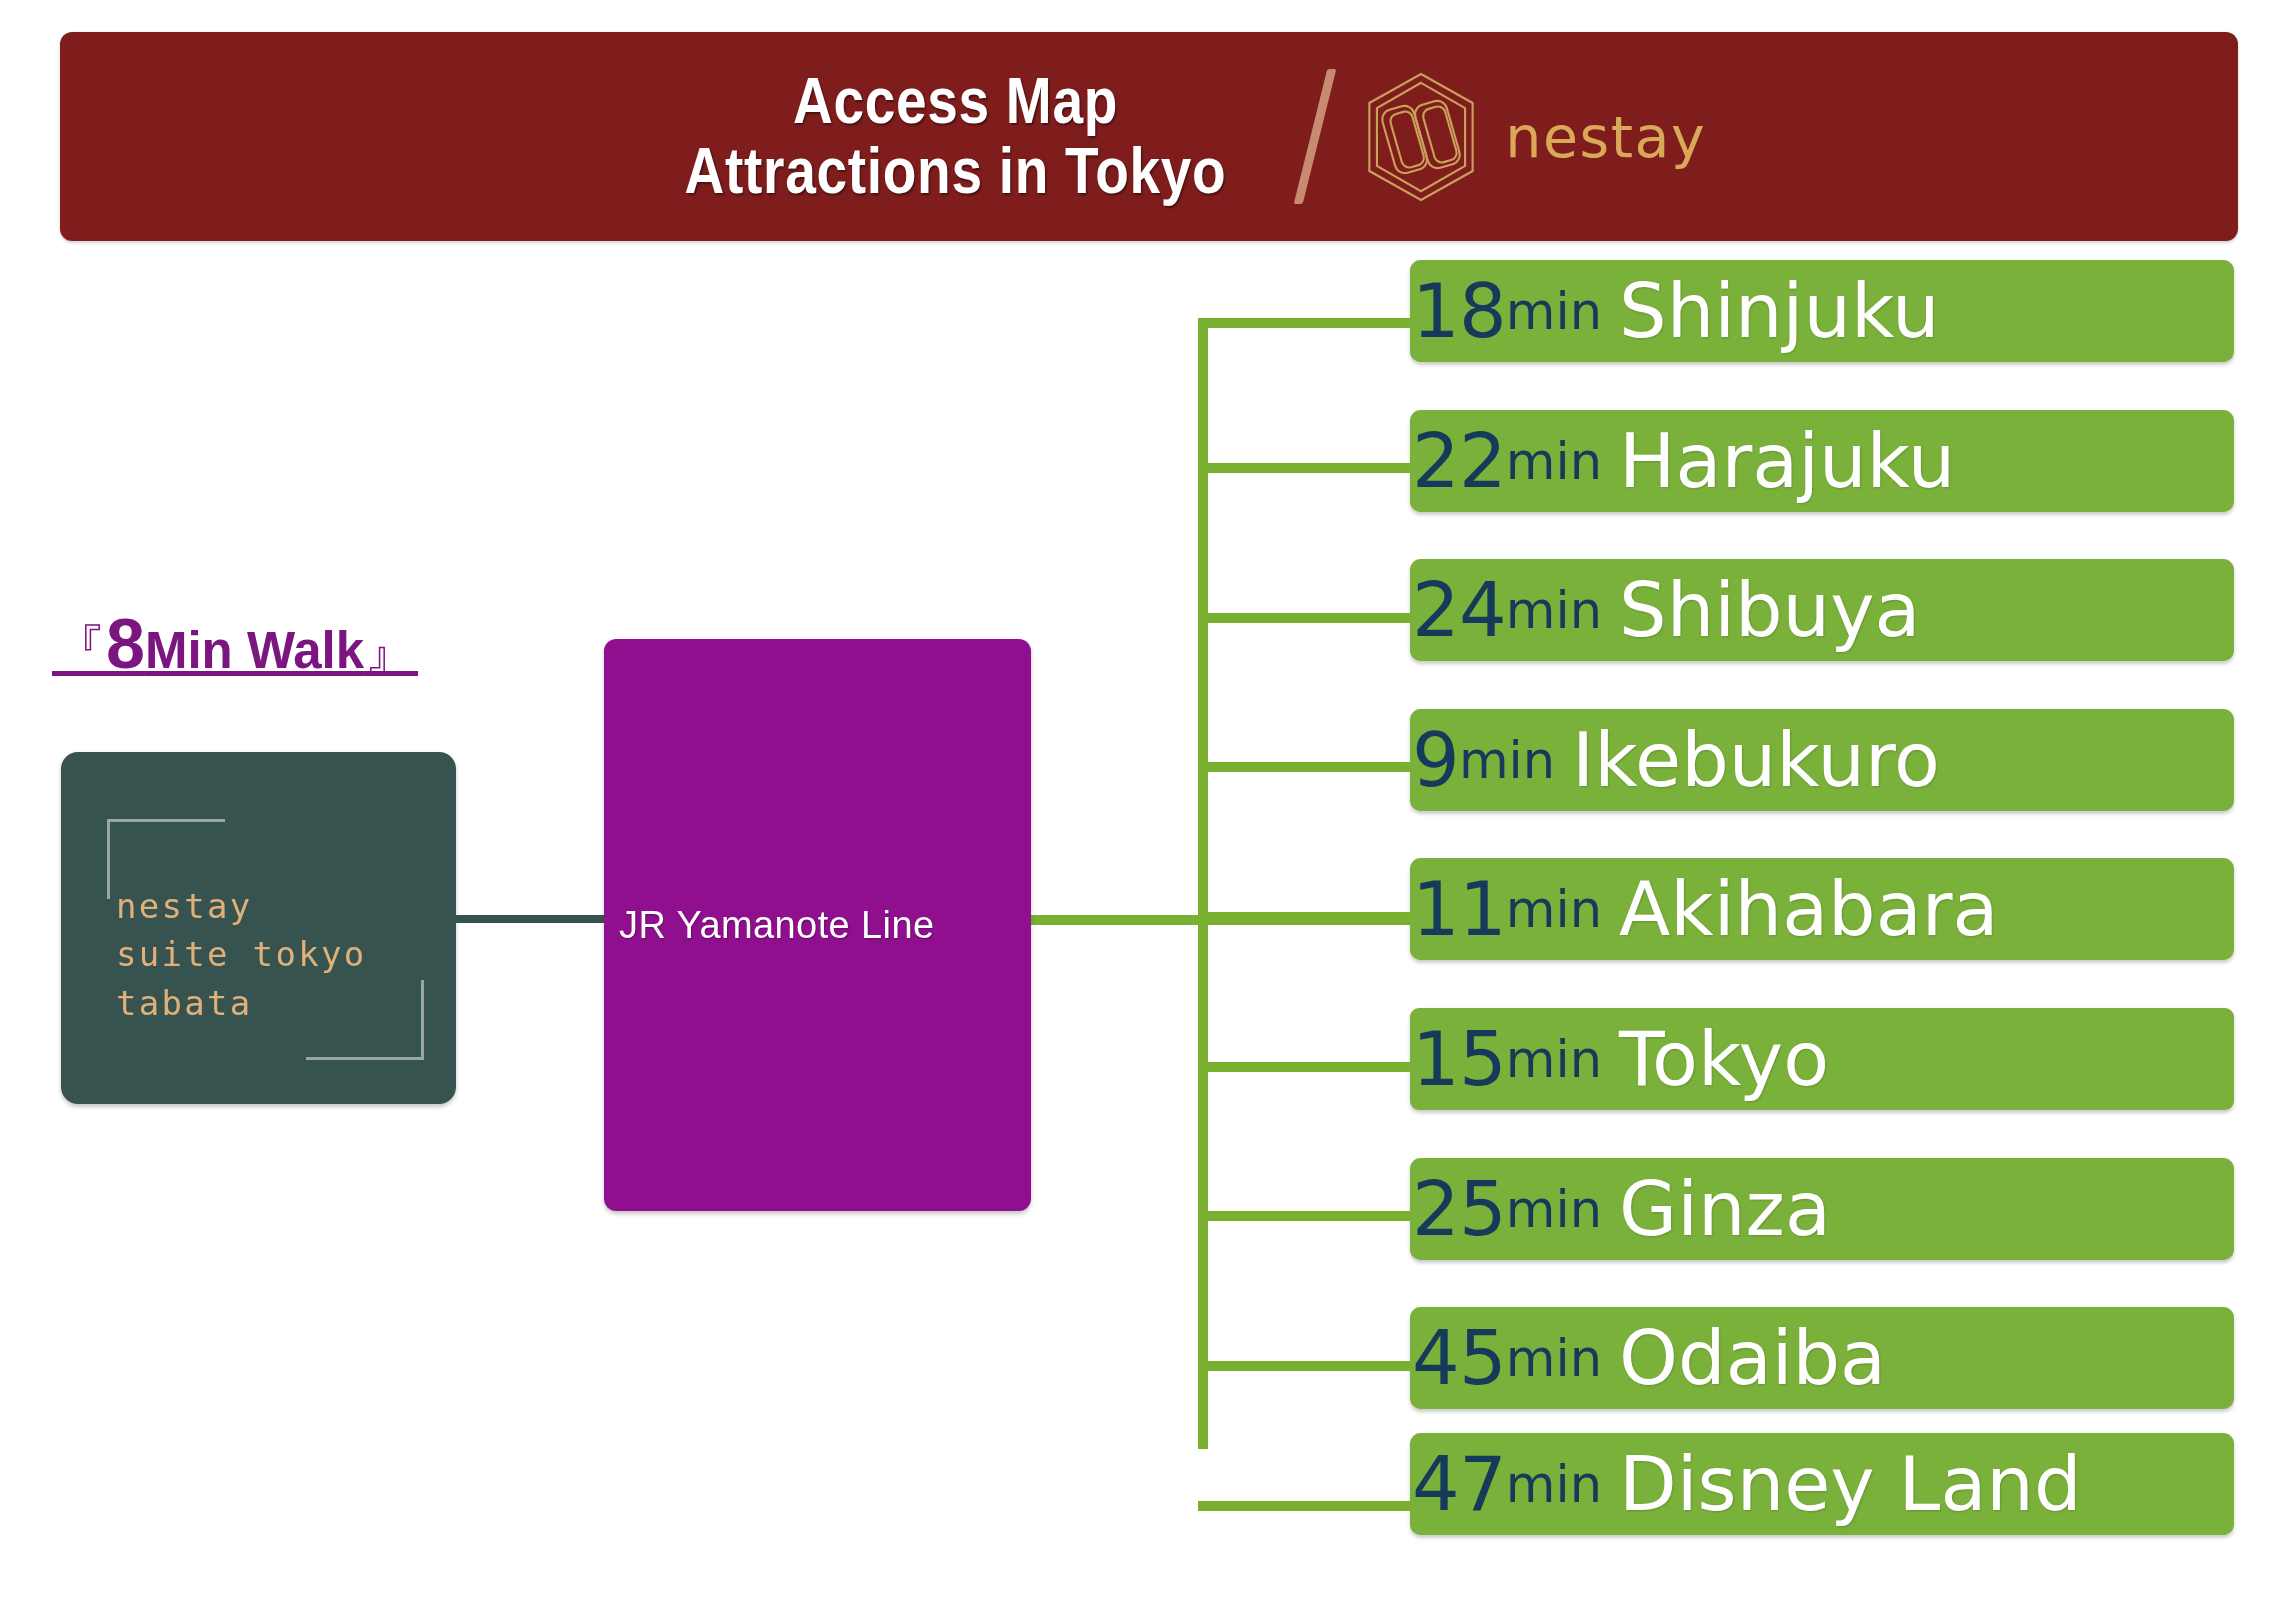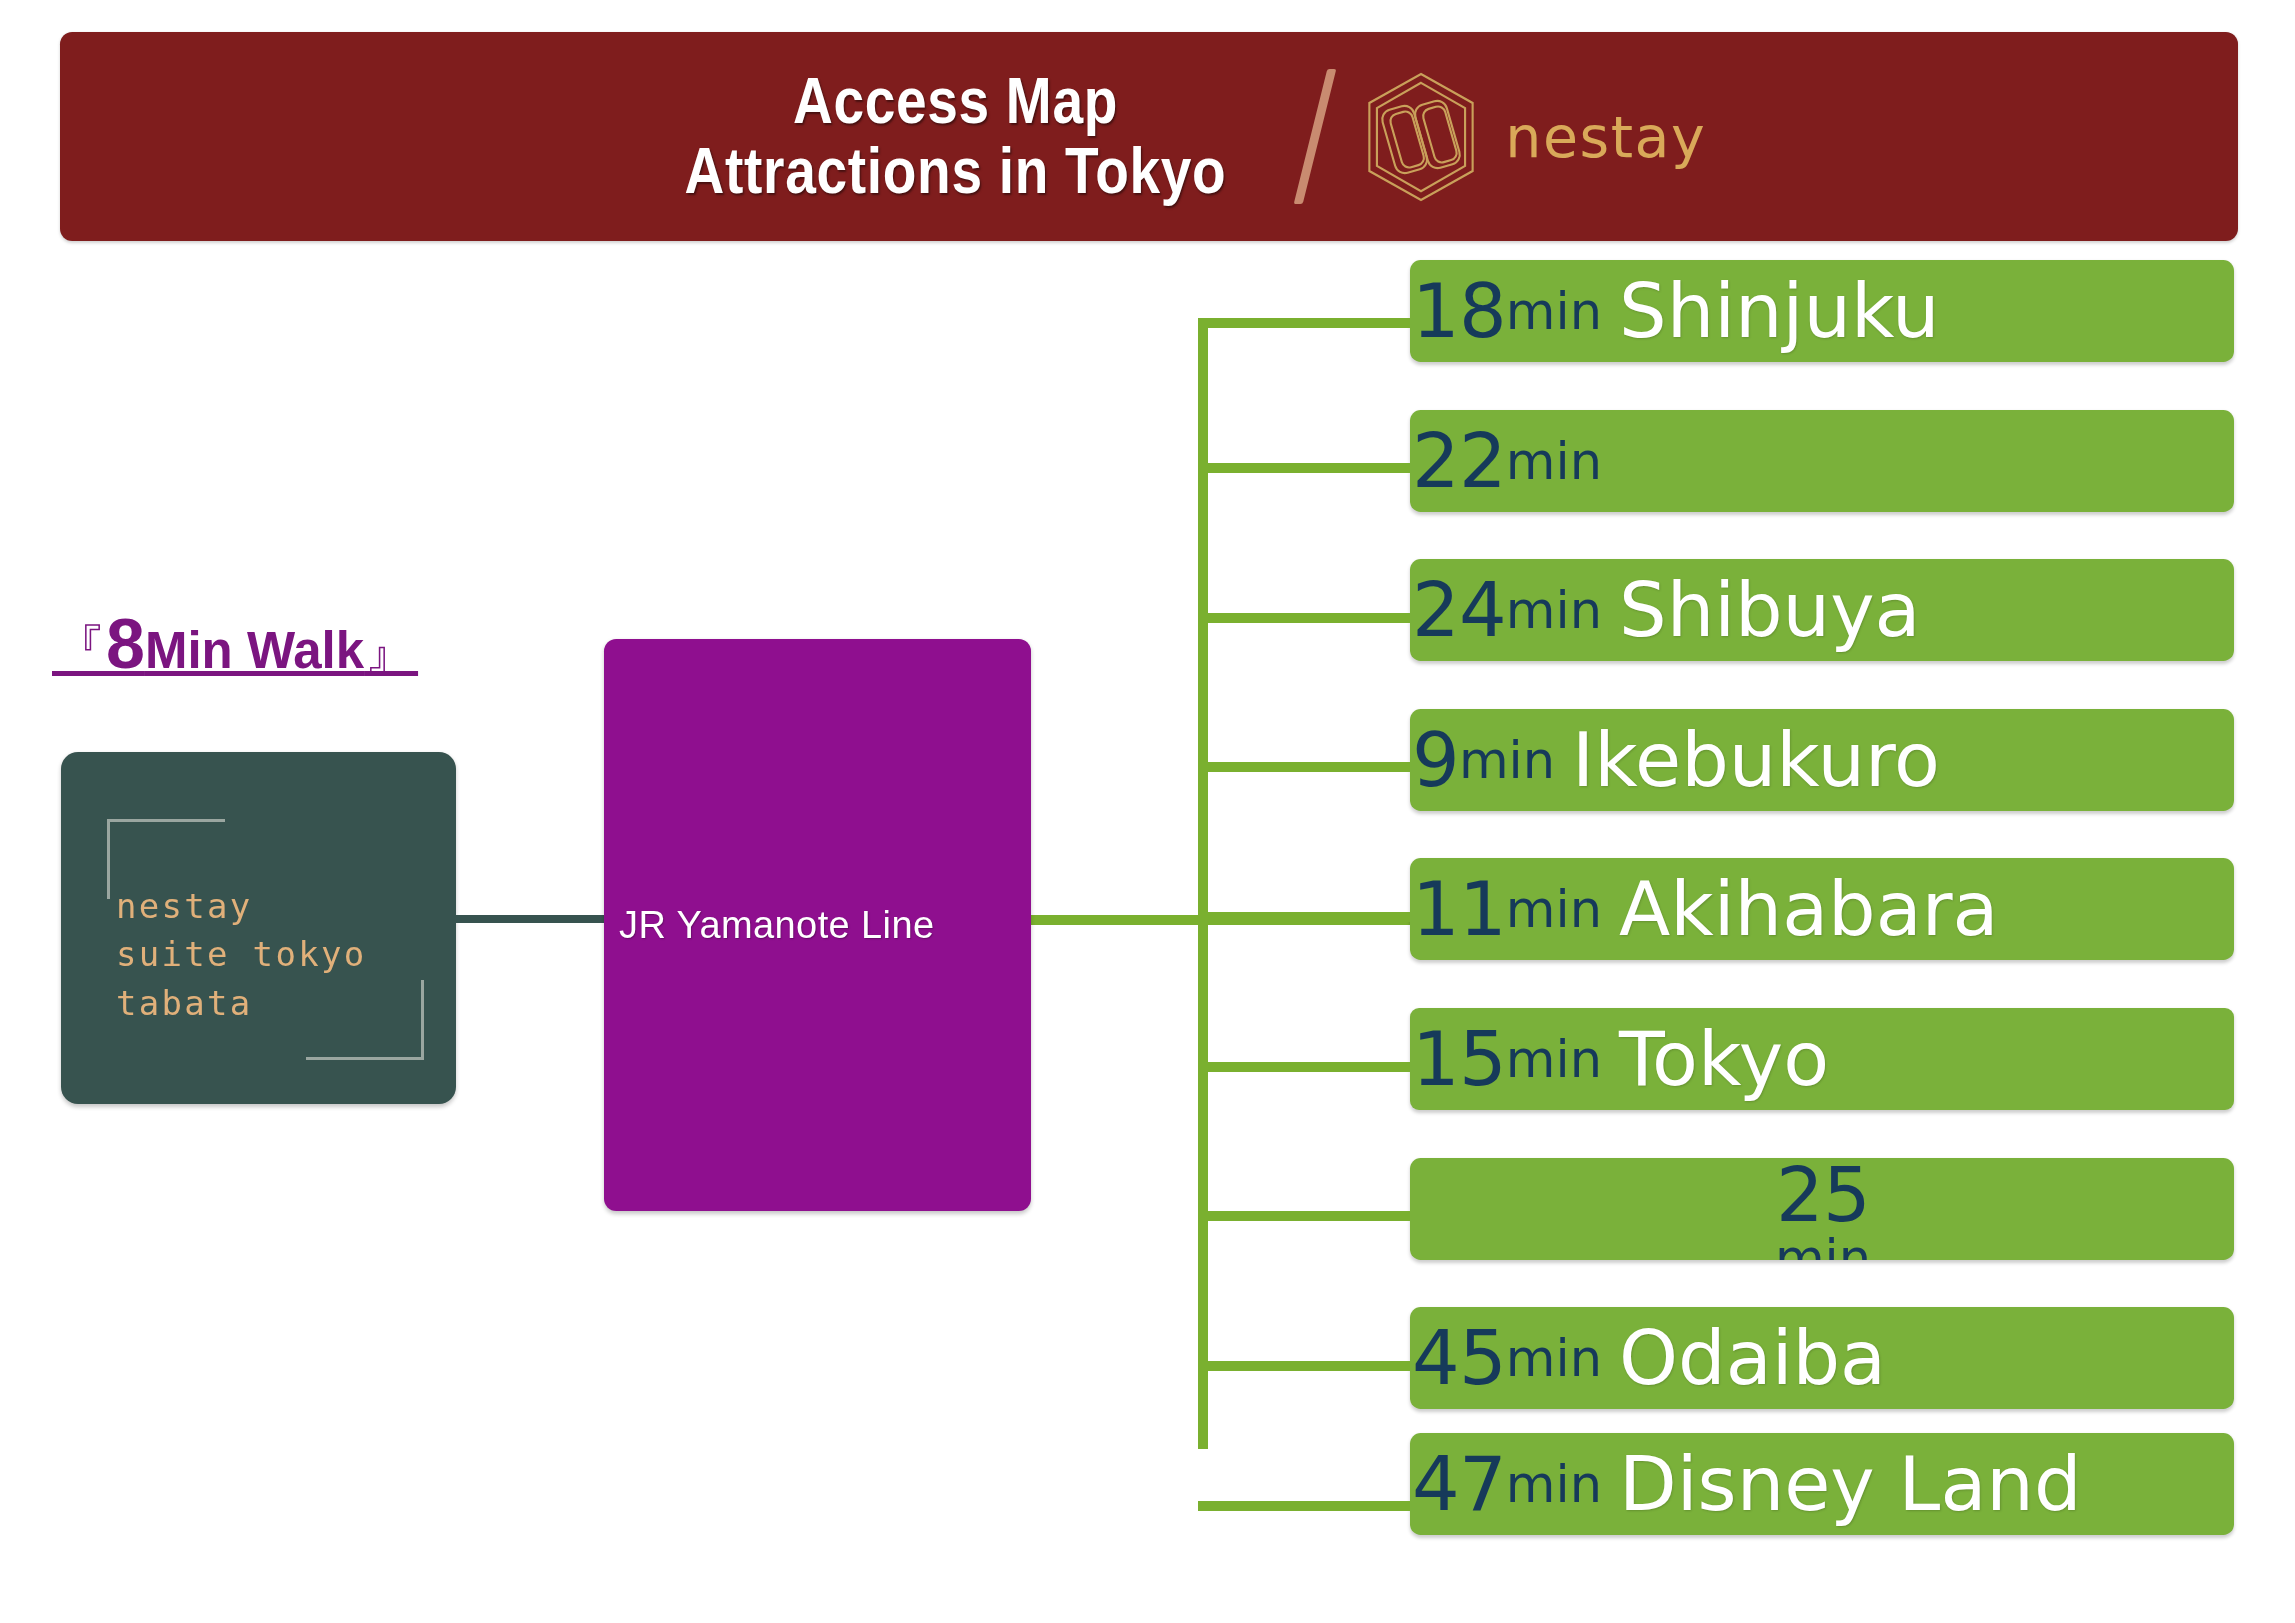--- a/index.html
+++ b/index.html
@@ -154,20 +154,21 @@
 
 <div id="destinations">
     <div class="dest-row" style="top: 0px;">
       <span class="dest-min">18</span>
       <span class="dest-unit">min</span>
       <span class="dest-place">Shinjuku</span>
     </div>
     <div class="dest-row" style="top: 150px;">
       <span class="dest-min">22</span>
       <span class="dest-unit">min</span>
+      <span class="dest-place">Harajuku</span>
     </div>
     <div class="dest-row" style="top: 299px;">
       <span class="dest-min">24</span>
       <span class="dest-unit">min</span>
       <span class="dest-place">Shibuya</span>
     </div>
     <div class="dest-row" style="top: 449px;">
       <span class="dest-min">9</span>
       <span class="dest-unit">min</span>
       <span class="dest-place">Ikebukuro</span>
@@ -175,21 +176,21 @@
     <div class="dest-row" style="top: 598px;">
       <span class="dest-min">11</span>
       <span class="dest-unit">min</span>
       <span class="dest-place">Akihabara</span>
     </div>
     <div class="dest-row" style="top: 748px; border-radius: 9px;">
       <span class="dest-min">15</span>
       <span class="dest-unit">min</span>
       <span class="dest-place">Tokyo</span>
     </div>
-    <div class="dest-row" style="top: 898px; flex-direction: column;">
+    <div class="dest-row" style="top: 898px;">
       <span class="dest-min">25</span>
       <span class="dest-unit">min</span>
       <span class="dest-place">Ginza</span>
     </div>
     <div class="dest-row" style="top: 1047px;">
       <span class="dest-min">45</span>
       <span class="dest-unit">min</span>
       <span class="dest-place">Odaiba</span>
     </div>
     <div class="dest-row" style="top: 1173px;">

